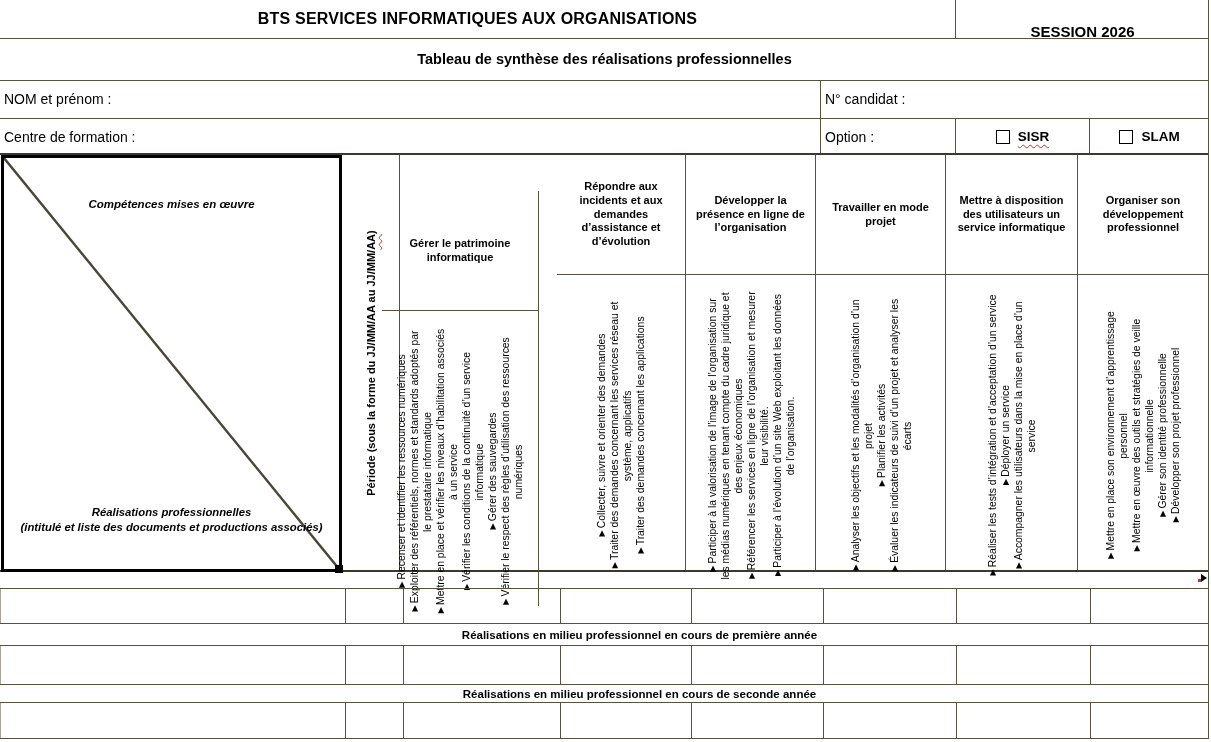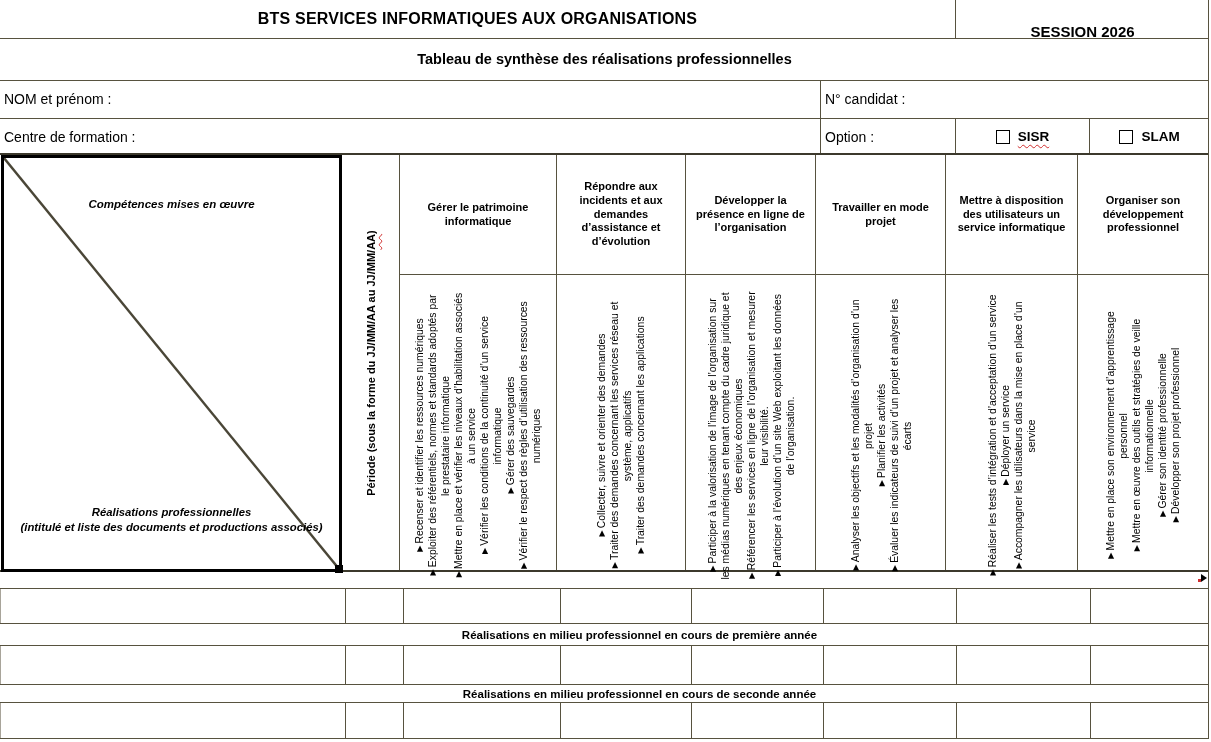--- a/index.html
+++ b/index.html
@@ -121,21 +121,21 @@
     </div>
   </div>
 
   <div class="abs periode-col">
     <div class="rot-label">
       <span>Période (sous la forme du JJ/MM/AA au JJ/MM/</span><span class="squiggle">AA</span><span>)</span>
     </div>
   </div>
 
   <div id="comp-cols">
-      <div class="comp-col" style="left: 400px; width: 157px;">
+      <div class="comp-col" style="left: 382px; width: 157px; margin-top: 36px;">
         <div class="comp-head">Gérer le patrimoine informatique</div>
         <div class="comp-body">
           <div class="rot">
             <div class="vitem">►Recenser et identifier les ressources numériques</div>
             <div class="vitem">►Exploiter des référentiels, normes et standards adoptés par le prestataire informatique</div>
             <div class="vitem">►Mettre en place et vérifier les niveaux d’habilitation associés à un service</div>
             <div class="vitem">►Vérifier les conditions de la continuité d’un service informatique</div>
             <div class="vitem">►Gérer des sauvegardes</div>
             <div class="vitem">►Vérifier le respect des règles d’utilisation des ressources numériques</div>
           </div>

